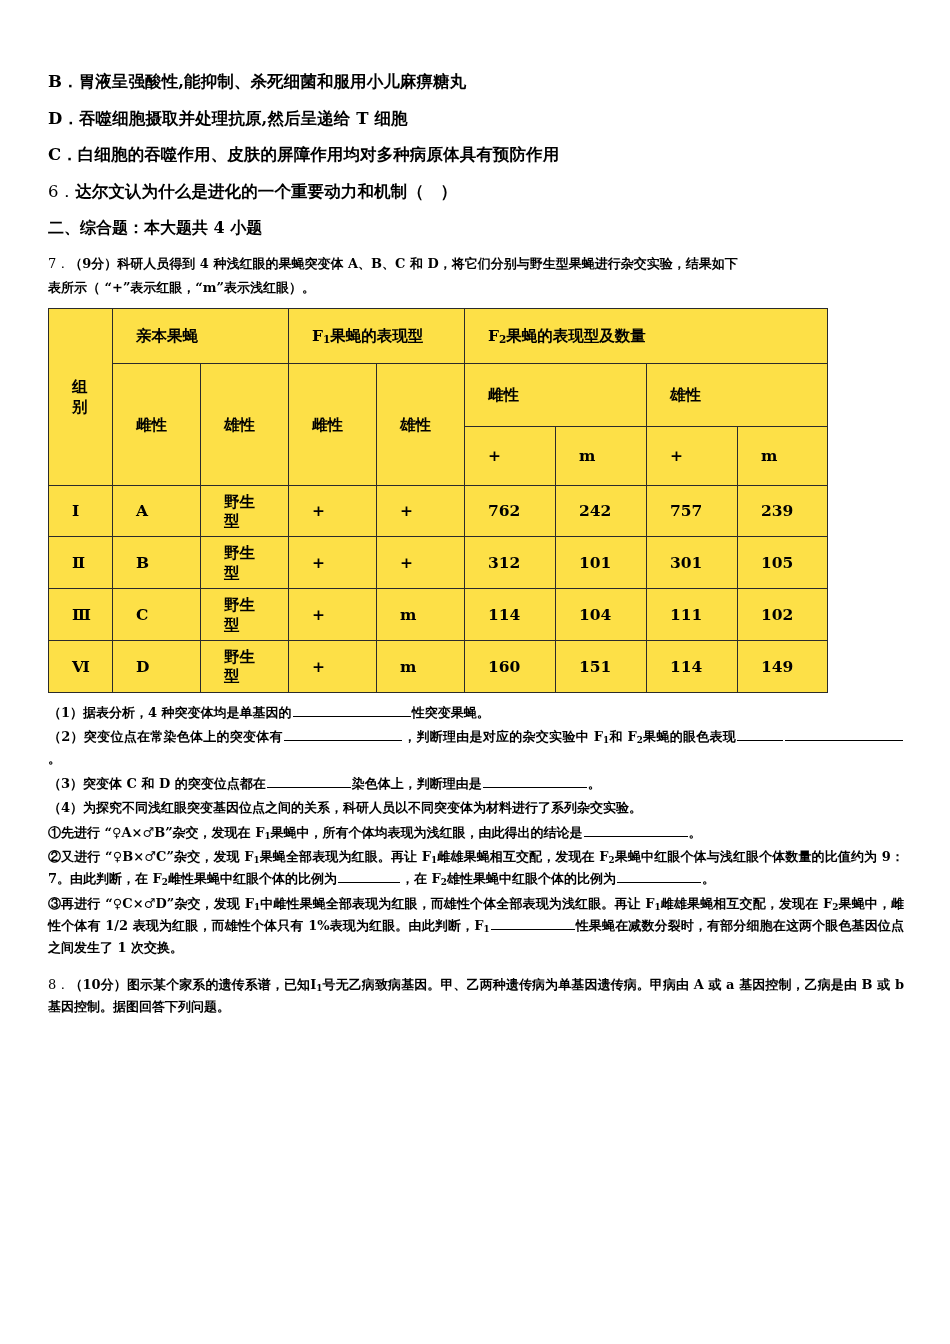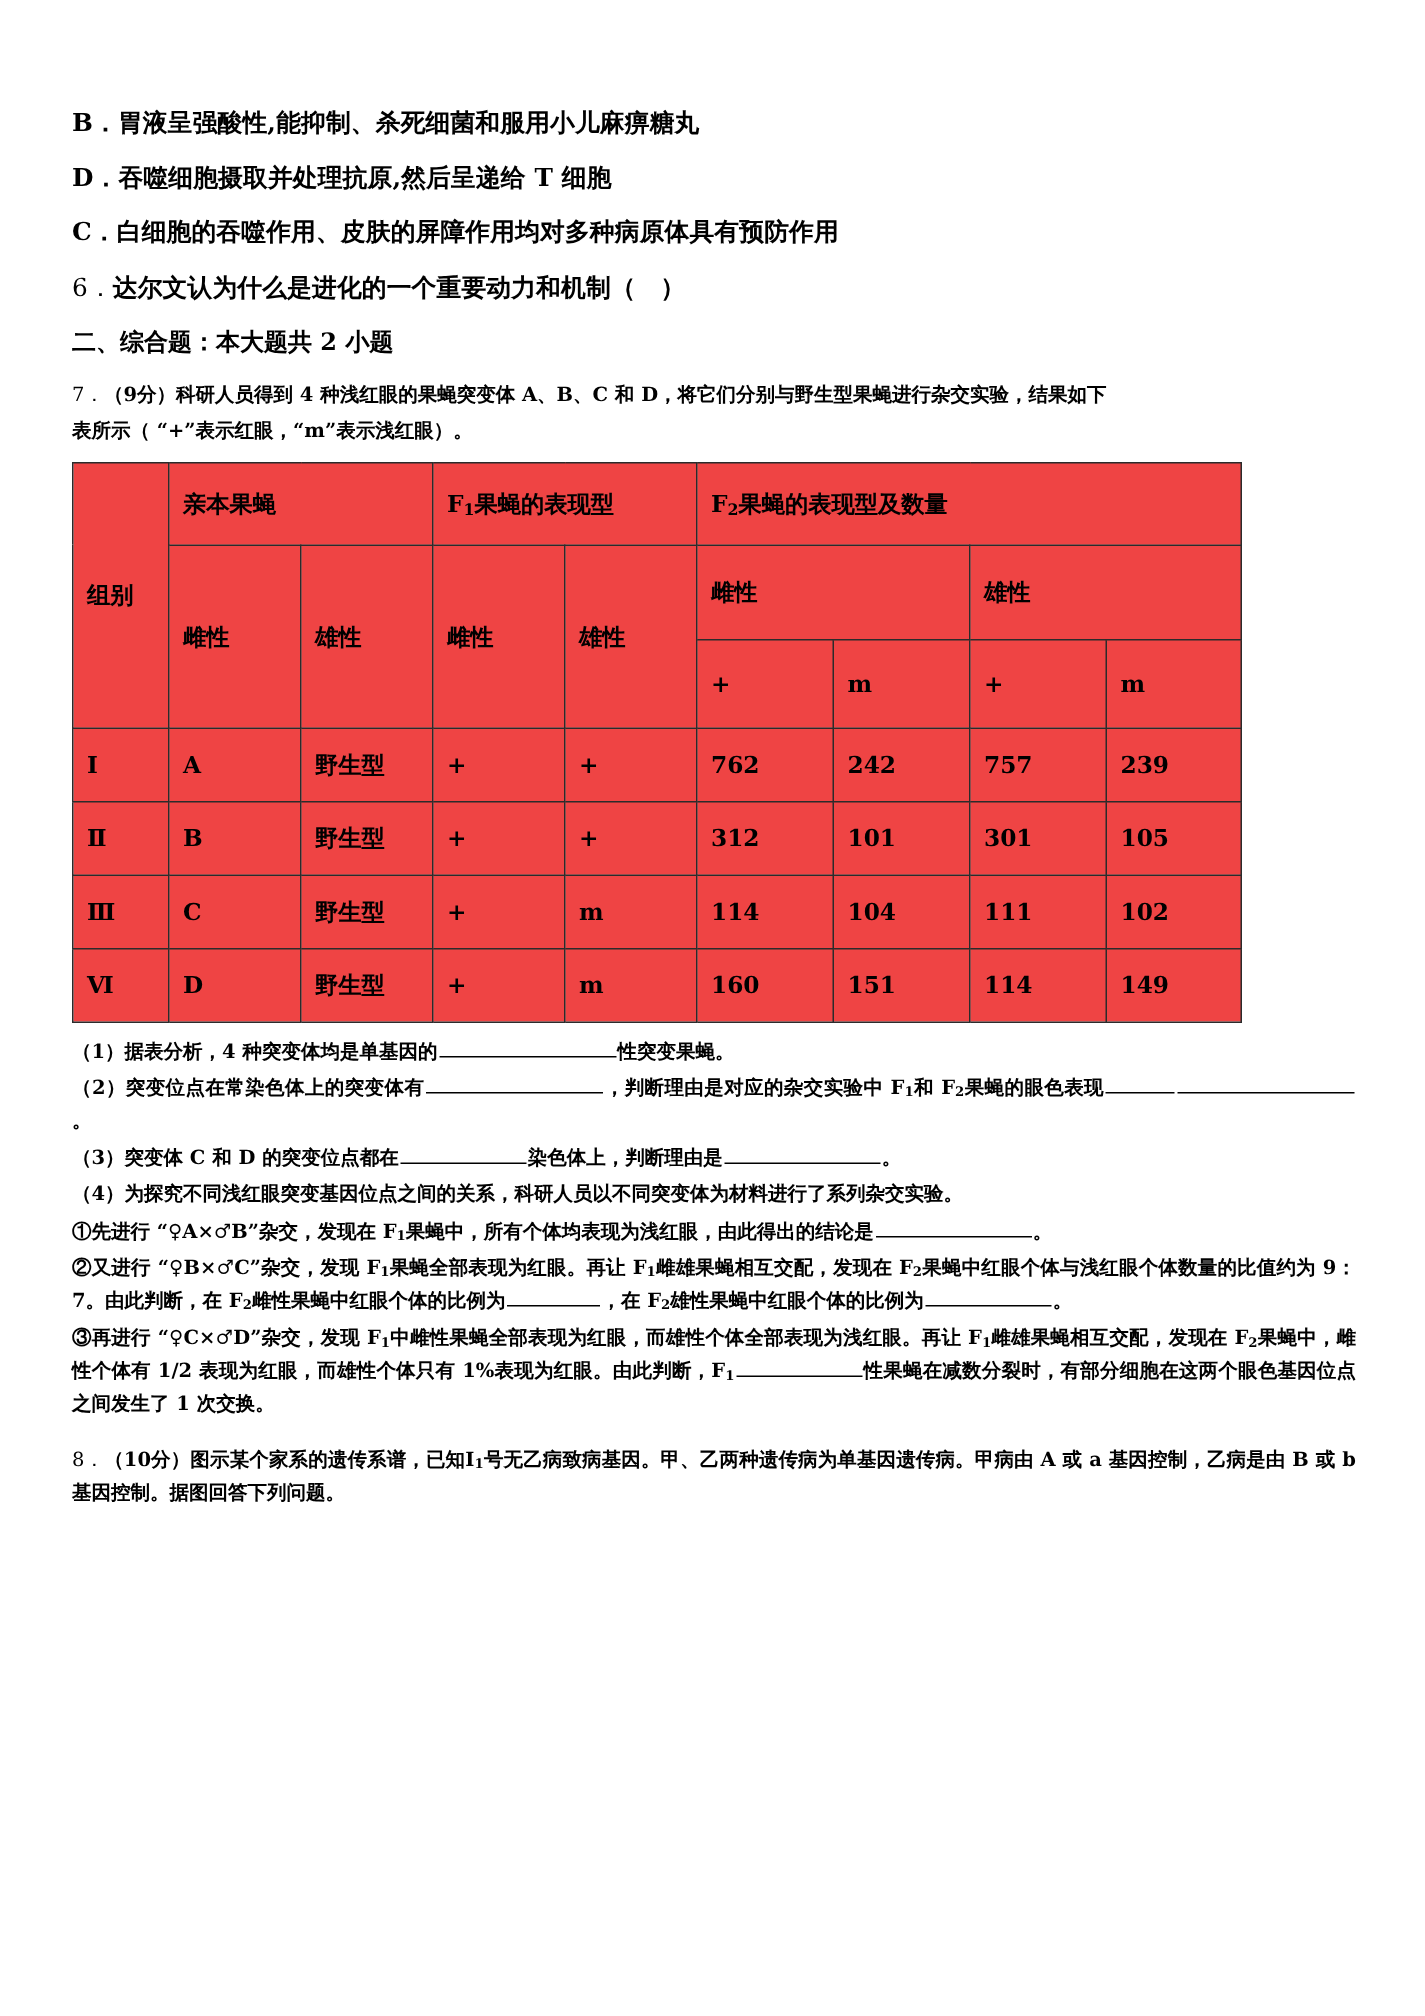--- a/index.html
+++ b/index.html
@@ -74,24 +74,24 @@
   .tbl-wrap { margin: 8px 0 9px 0; }
   table.cross {
     border-collapse: collapse;
     width: 779px;
     table-layout: fixed;
     font-size: 15.5px;
     font-weight: bold;
   }
   table.cross td {
     border: 1.3px solid #2b2b2b;
-    padding: 6px 9px;
+    padding: 6px 23px;
     vertical-align: middle;
     line-height: 1.25;
-    background: #ef4444;
+    background: #fde047;
   }
   table.cross td.hdr-top { height: 42px; vertical-align: middle; }
   table.cross td.hdr-mid { height: 50px; vertical-align: middle; }
   table.cross td.hdr-sub { height: 46px; vertical-align: middle; }
   table.cross td.group { vertical-align: middle; }
   table.cross tr.data td { height: 36px; }
   .c1 { width: 64px; }
   .c2 { width: 88px; }
   .c3 { width: 88px; }
   .c4 { width: 88px; }
@@ -107,21 +107,21 @@
 <div class="page">
 
   <div class="qline opt">B．胃液呈强酸性,能抑制、杀死细菌和服用小儿麻痹糖丸</div>
   <div class="qline opt">D．吞噬细胞摄取并处理抗原,然后呈递给 T 细胞</div>
   <div class="qline opt">C．白细胞的吞噬作用、皮肤的屏障作用均对多种病原体具有预防作用</div>
 
   <div class="qline">
     <span class="q-index">6．</span><span>达尔文认为什么是进化的一个重要动力和机制（　）</span>
   </div>
 
-  <div class="sec-title">二、综合题：本大题共 2 小题</div>
+  <div class="sec-title">二、综合题：本大题共 4 小题</div>
 
   <div class="para">
     <span class="q-index">7．</span><span>（9分）</span><span>科研人员得到 4 种浅红眼的果蝇突变体 A、B、C 和 D，将它们分别与野生型果蝇进行杂交实验，结果如下</span>
   </div>
   <div class="para">表所示（ “+”表示红眼，“m”表示浅红眼）。</div>
 
   <div class="tbl-wrap">
     <table class="cross">
       <colgroup>
         <col class="c1">

